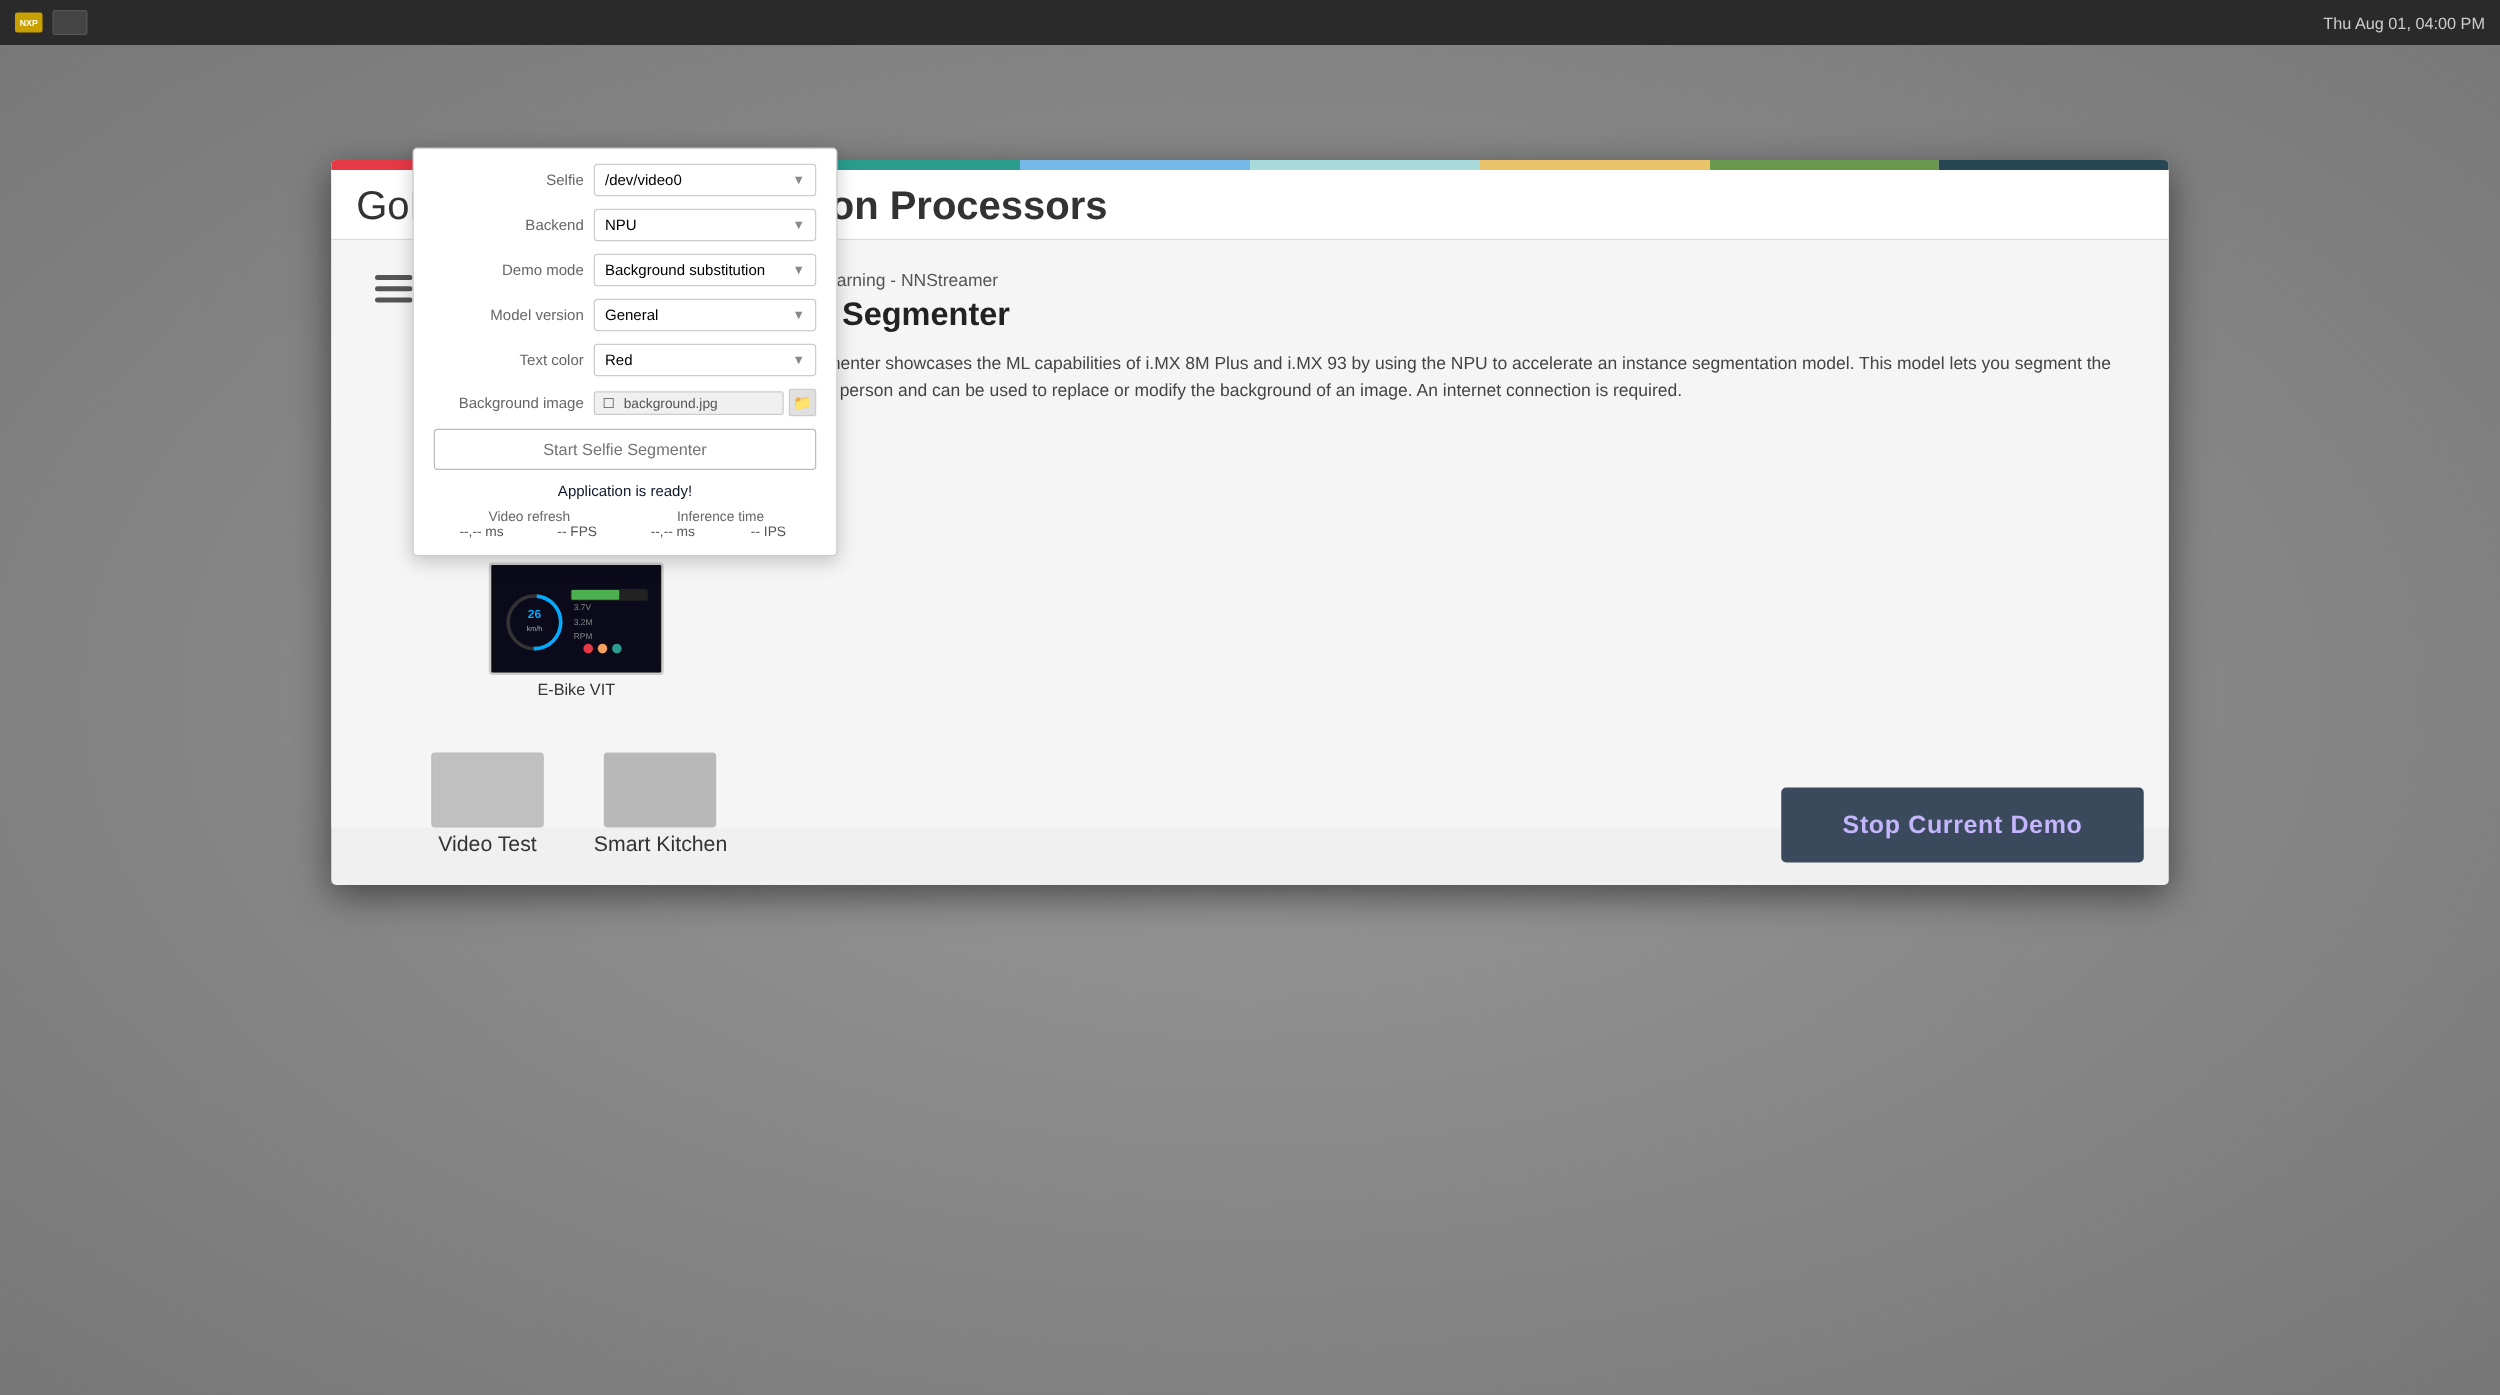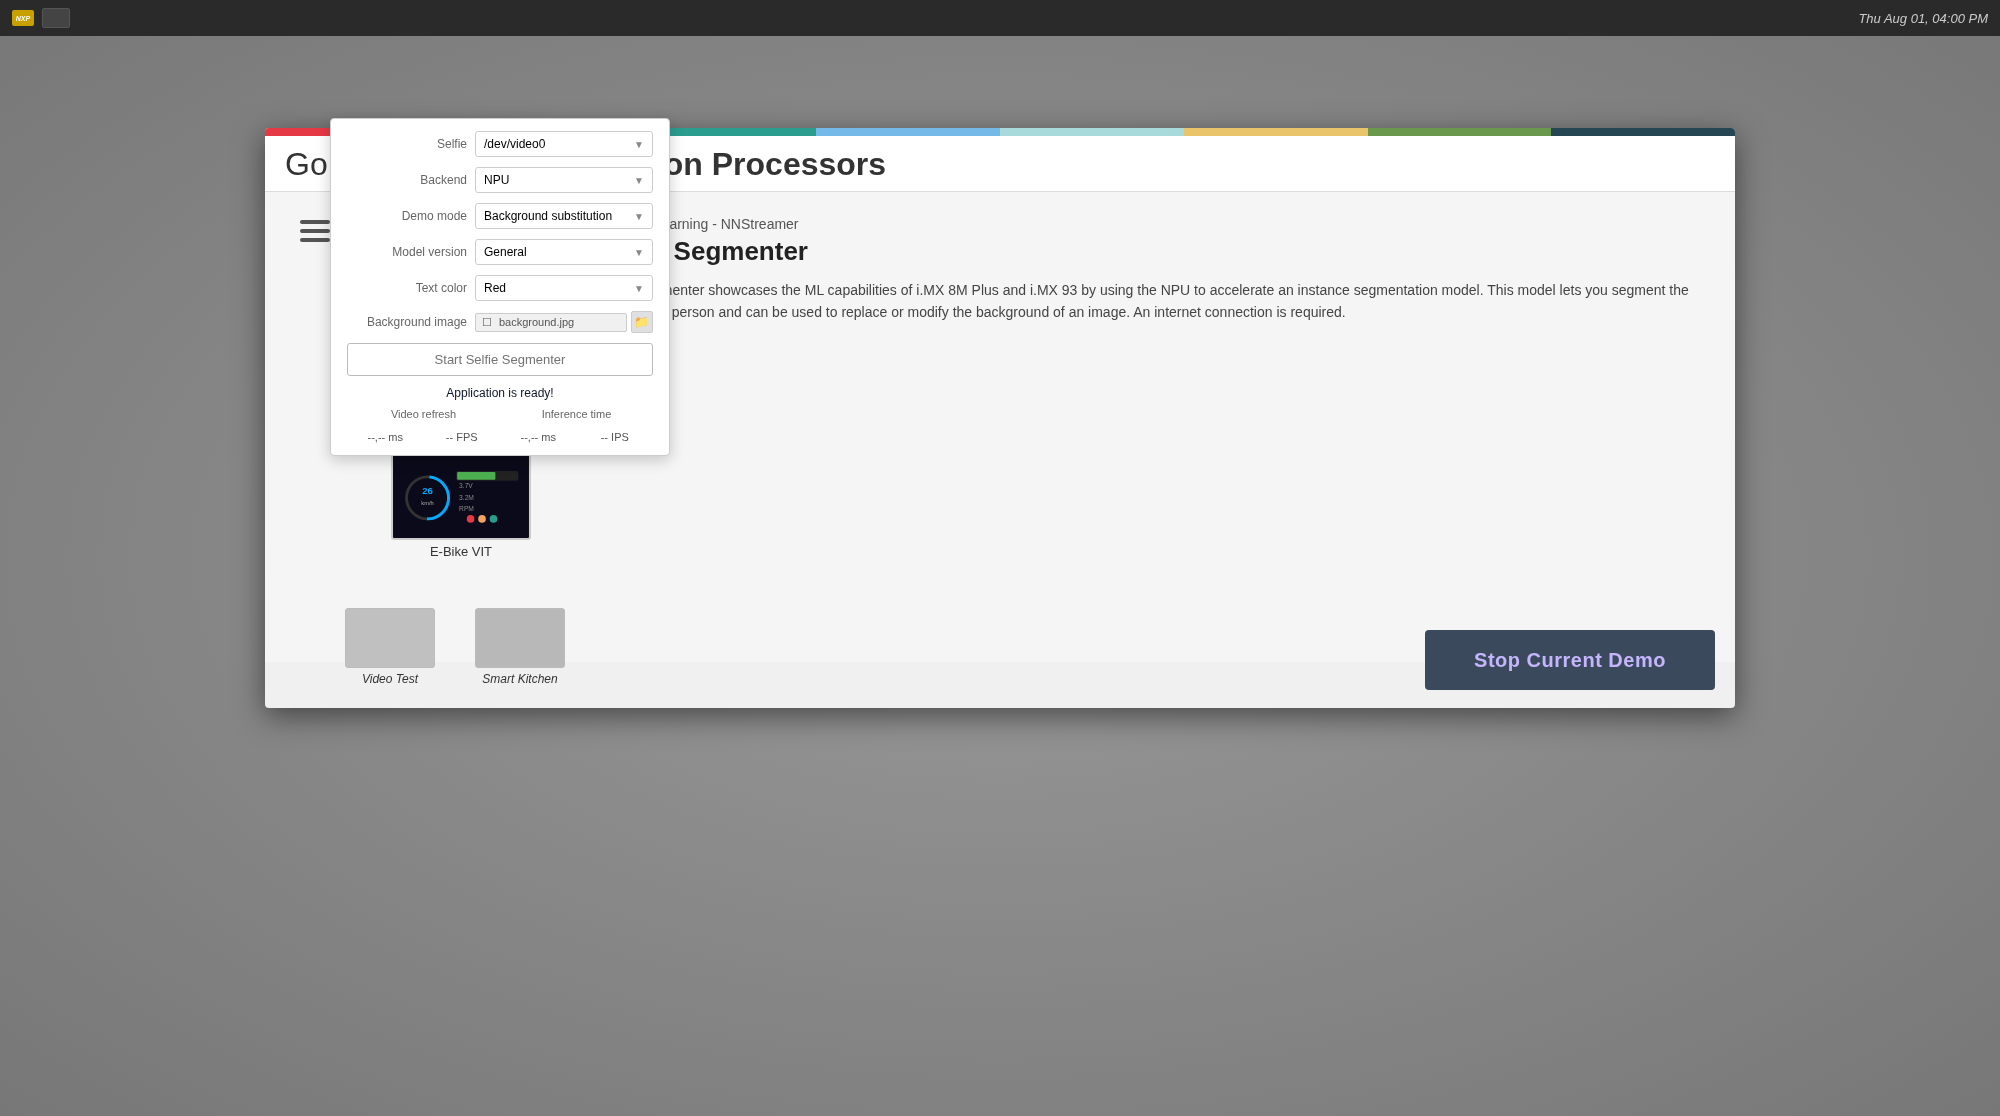--- a/index.html
+++ b/index.html
@@ -17,21 +17,20 @@
     .taskbar {
       position: absolute;
       top: 0; left: 0; right: 0;
       height: 36px;
       background: #2a2a2a;
       display: flex;
       align-items: center;
       justify-content: space-between;
       padding: 0 12px;
       z-index: 100;
-      font-style: italic;
     }
     .taskbar-left {
       display: flex;
       align-items: center;
       gap: 8px;
     }
     .taskbar-icon {
       width: 22px; height: 16px;
       background: #c8a000;
       border-radius: 2px;
@@ -251,21 +250,21 @@
     }
     .app-status {
       text-align: center;
       font-size: 12px;
       color: #0f172a;
       margin-bottom: 8px;
     }
     .stats-row {
       display: flex;
       justify-content: space-between;
-      margin-bottom: 11px;
+      margin-bottom: 0;
     }
     .stats-label {
       font-size: 11px;
       color: #666;
       text-align: center;
       flex: 1;
     }
     .stats-value-row {
       display: flex;
       justify-content: space-between;
@@ -344,23 +343,22 @@
     }
     .bottom-thumb-img {
       width: 90px;
       height: 60px;
       background: #ccc;
       border: 1px solid #bbb;
       border-radius: 3px;
       margin: 0 auto 4px auto;
     }
     .bottom-thumb-label {
-      font-size: 12px;
+      font-size: 17px;
       color: #333;
-      font-style: italic;
     }
 
     
     .stop-btn {
       position: absolute;
       bottom: 18px;
       right: 20px;
       width: 290px;
       height: 60px;
       background: #3a4a5c;

